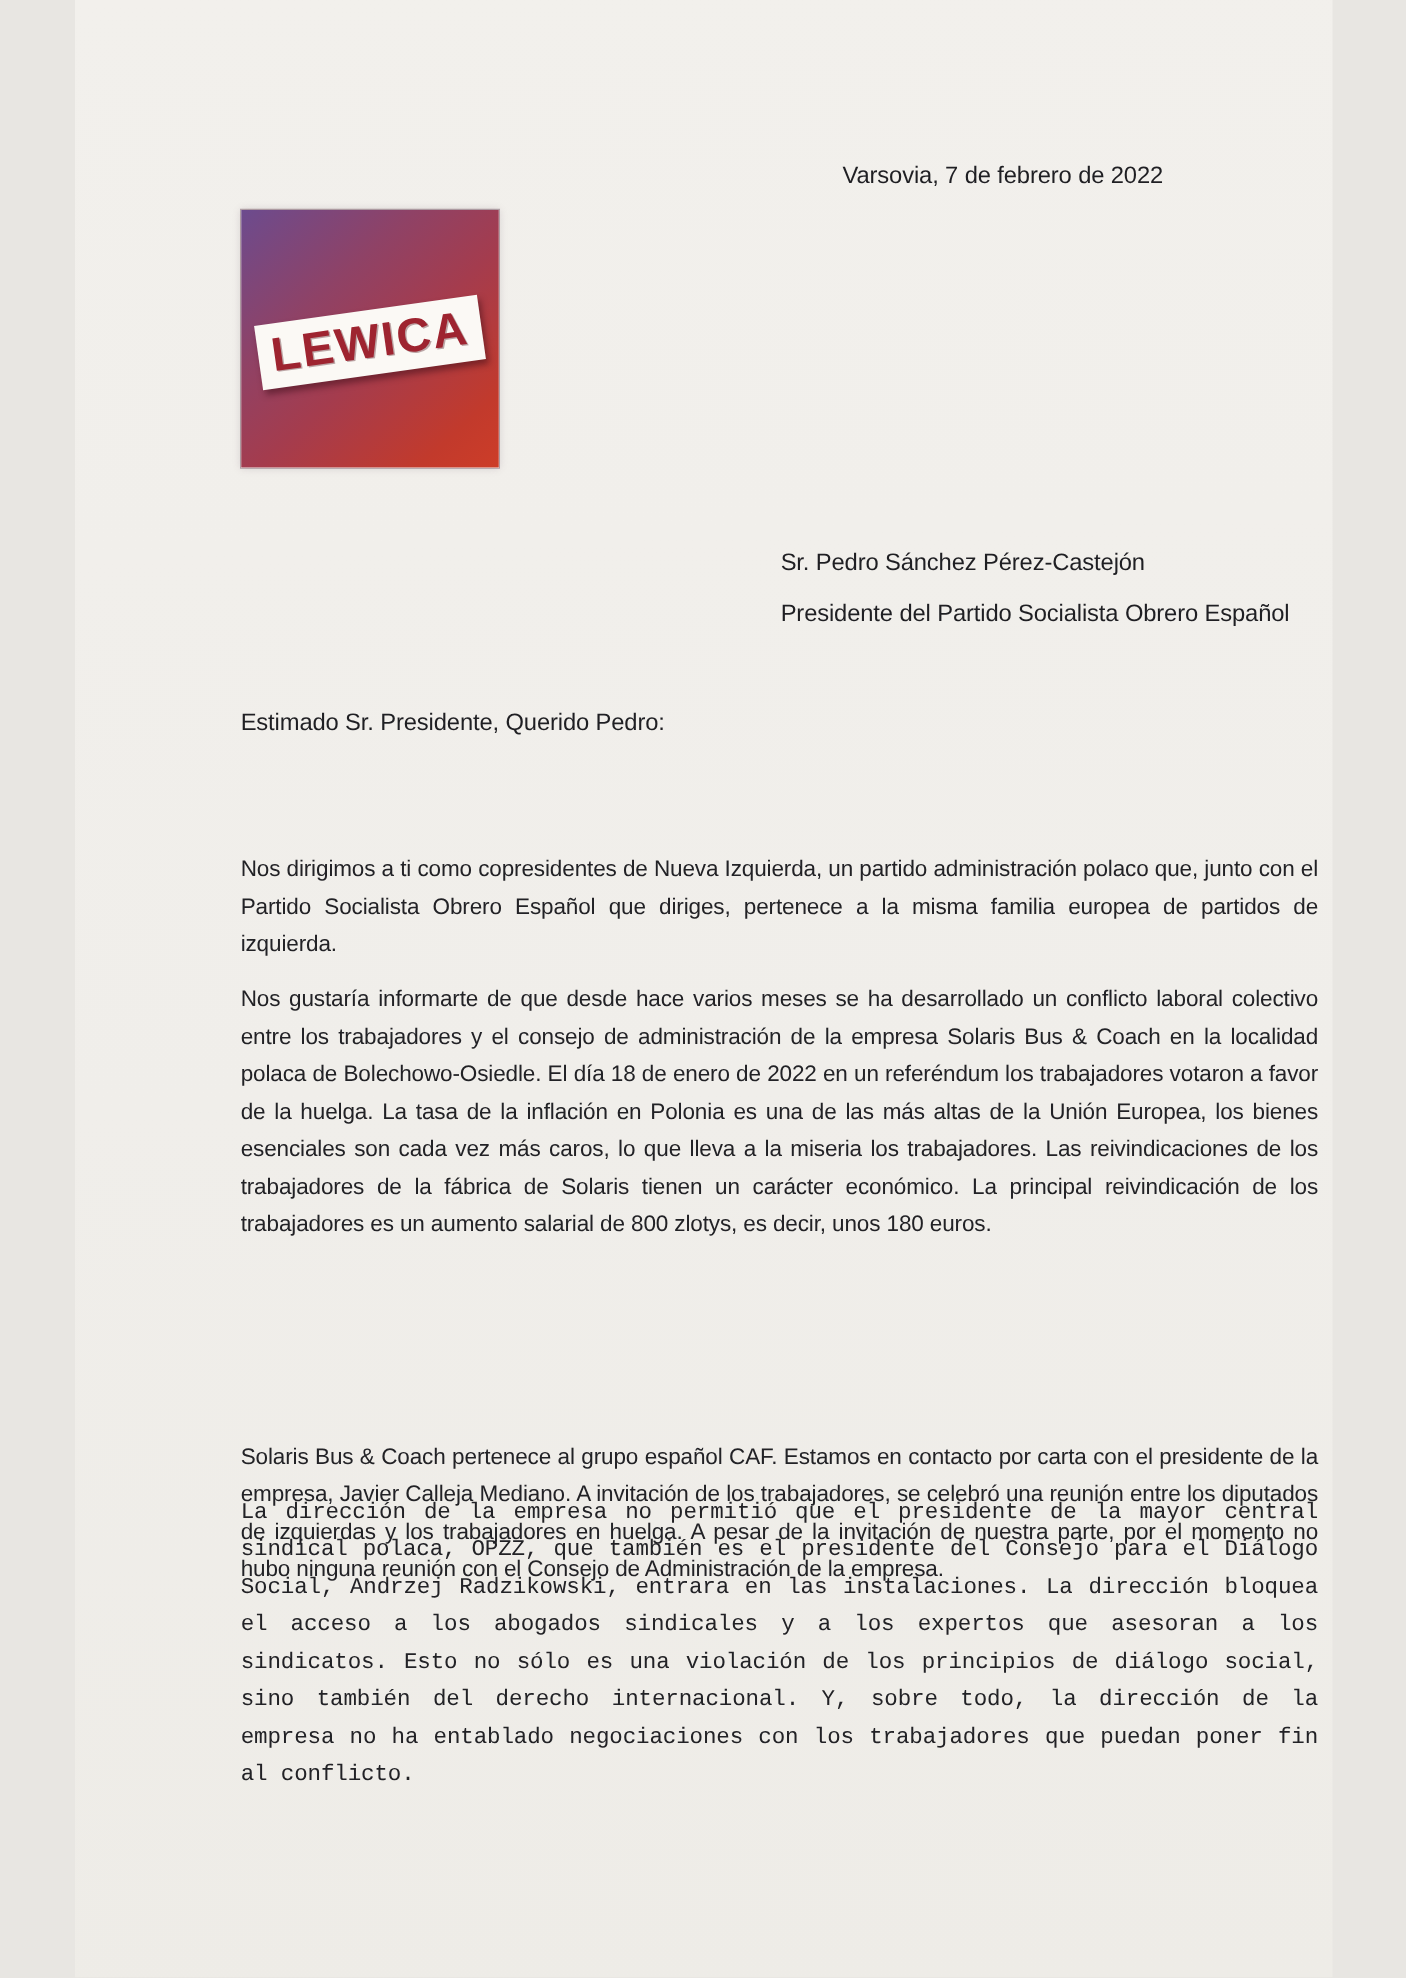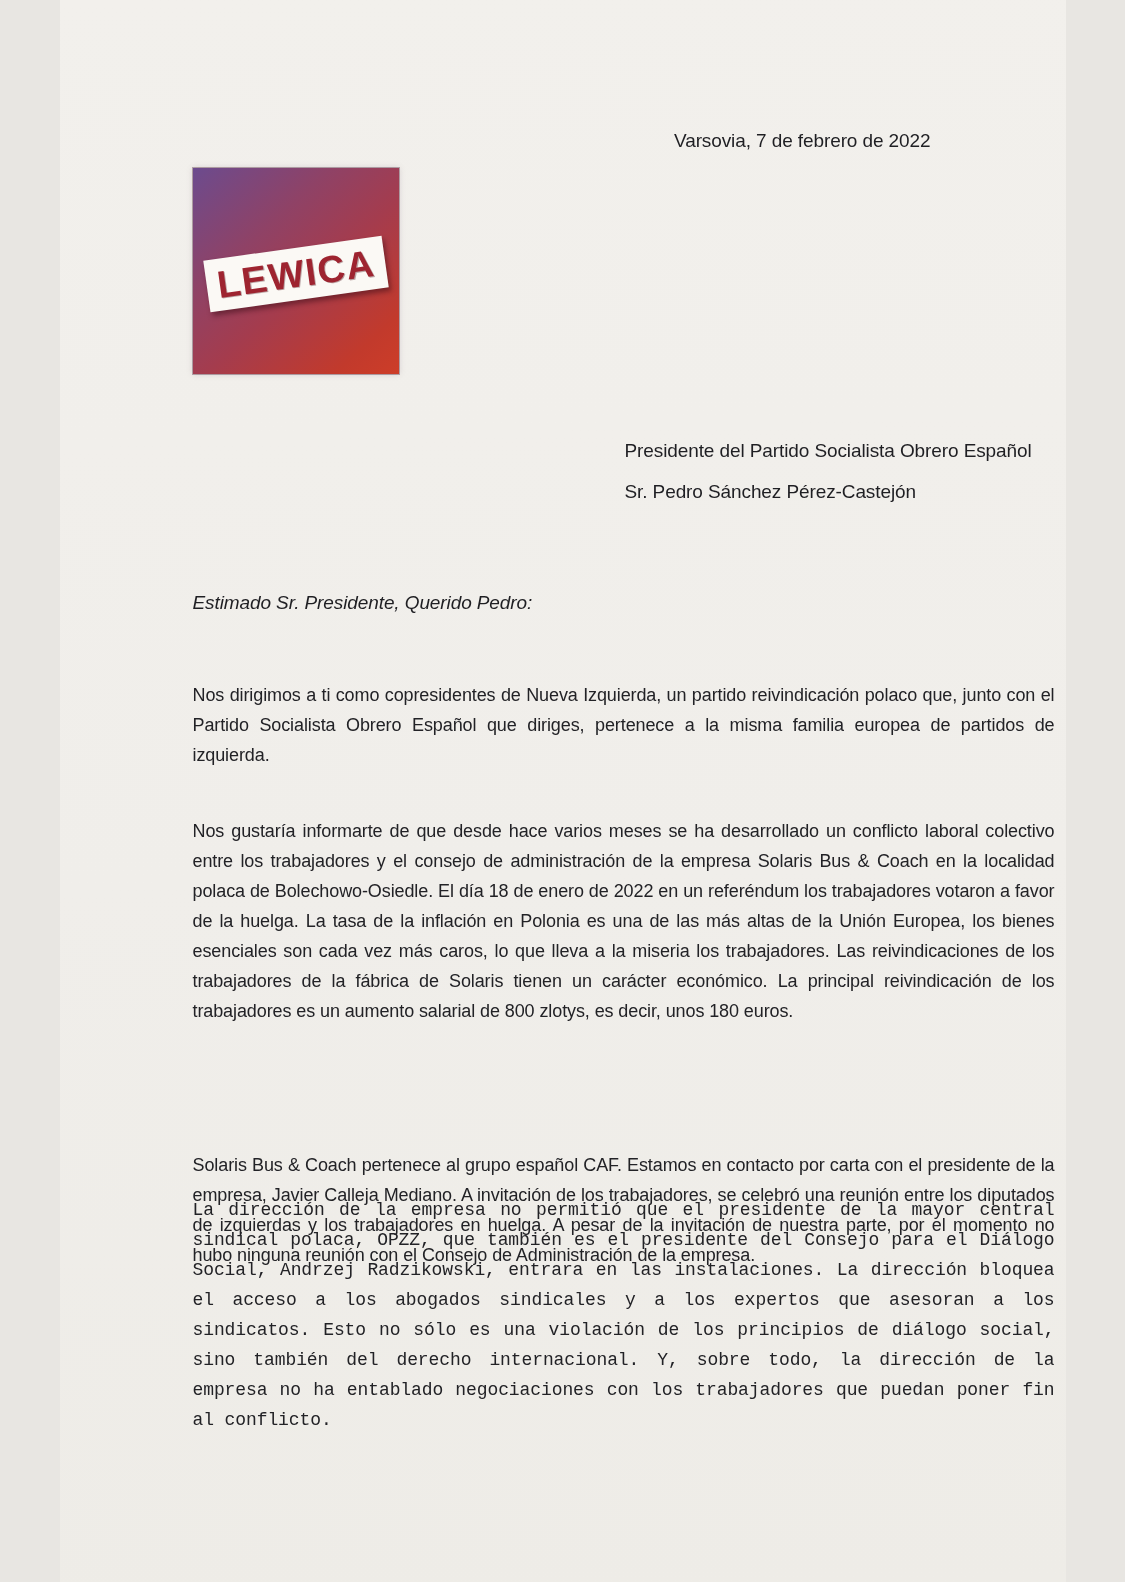--- a/index.html
+++ b/index.html
@@ -57,63 +57,62 @@
     position: absolute;
     left: 565px;
     top: 430px;
     font-size: 19px;
     line-height: 41px;
     letter-spacing: -0.1px;
   }
   .salutation {
     position: absolute;
     left: 133px;
-    top: 592px;
+    top: 568px;
     font-size: 19px;
-    font-style: italic;
     letter-spacing: -0.1px;
     text-align: right;
   }
   .para {
     position: absolute;
     left: 133px;
     width: 862px;
     margin: 0;
     font-size: 18px;
     line-height: 30px;
     text-align: justify;
     letter-spacing: -0.1px;
     color: #222226;
   }
   .para-1 { top: 680px; }
-  .para-2 { top: 816px; }
+  .para-2 { top: 784px; }
   .para-3 { top: 1150px; }
   .para-4 { top: 1195px; font-family: Liberation Mono, monospace; }
 </style>
 </head>
 <body>
 
 <div class="page">
 
   <div class="dateline">Varsovia, 7 de febrero de 2022</div>
 
   <div class="logo">
     <div class="logo-banner">
       <span>LEWICA</span>
     </div>
   </div>
 
   <div class="recipient">
+    <div>Sr. Pedro Sánchez Pérez-Castejón</div>
     <div>Presidente del Partido Socialista Obrero Español</div>
-    <div>Sr. Pedro Sánchez Pérez-Castejón</div>
   </div>
 
   <div class="salutation">Estimado Sr. Presidente, Querido Pedro:</div>
 
-  <p class="para para-1">Nos dirigimos a ti como copresidentes de Nueva Izquierda, un partido reivindicación polaco que, junto con el Partido Socialista Obrero Español que diriges, pertenece a la misma familia europea de partidos de izquierda.</p>
+  <p class="para para-1">Nos dirigimos a ti como copresidentes de Nueva Izquierda, un partido administración polaco que, junto con el Partido Socialista Obrero Español que diriges, pertenece a la misma familia europea de partidos de izquierda.</p>
 
   <p class="para para-2">Nos gustaría informarte de que desde hace varios meses se ha desarrollado un conflicto laboral colectivo entre los trabajadores y el consejo de administración de la empresa Solaris Bus &amp; Coach en la localidad polaca de Bolechowo-Osiedle. El día 18 de enero de 2022 en un referéndum los trabajadores votaron a favor de la huelga. La tasa de la inflación en Polonia es una de las más altas de la Unión Europea, los bienes esenciales son cada vez más caros, lo que lleva a la miseria los trabajadores. Las reivindicaciones de los trabajadores de la fábrica de Solaris tienen un carácter económico. La principal reivindicación de los trabajadores es un aumento salarial de 800 zlotys, es decir, unos 180 euros.</p>
 
   <p class="para para-3">Solaris Bus &amp; Coach pertenece al grupo español CAF. Estamos en contacto por carta con el presidente de la empresa, Javier Calleja Mediano. A invitación de los trabajadores, se celebró una reunión entre los diputados de izquierdas y los trabajadores en huelga. A pesar de la invitación de nuestra parte, por el momento no hubo ninguna reunión con el Consejo de Administración de la empresa.</p>
 
   <p class="para para-4">La dirección de la empresa no permitió que el presidente de la mayor central sindical polaca, OPZZ, que también es el presidente del Consejo para el Diálogo Social, Andrzej Radzikowski, entrara en las instalaciones. La dirección bloquea el acceso a los abogados sindicales y a los expertos que asesoran a los sindicatos. Esto no sólo es una violación de los principios de diálogo social, sino también del derecho internacional. Y, sobre todo, la dirección de la empresa no ha entablado negociaciones con los trabajadores que puedan poner fin al conflicto.</p>
 
 </div>
 
 </body></html>

